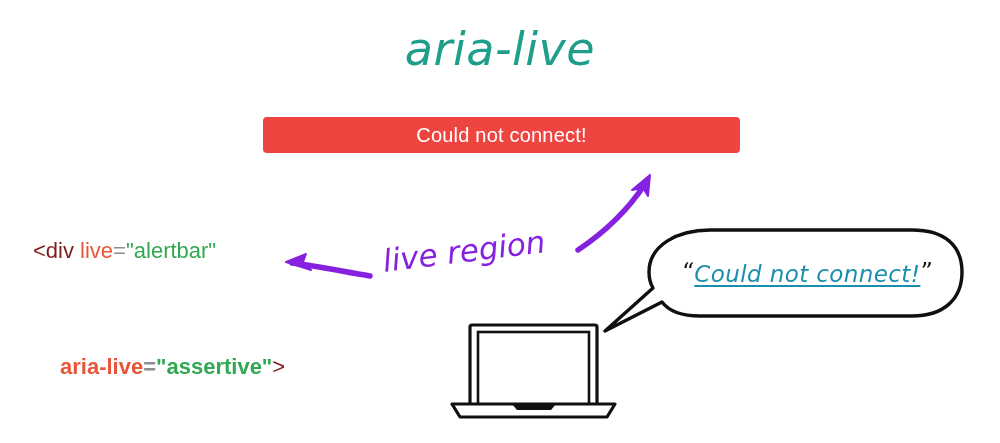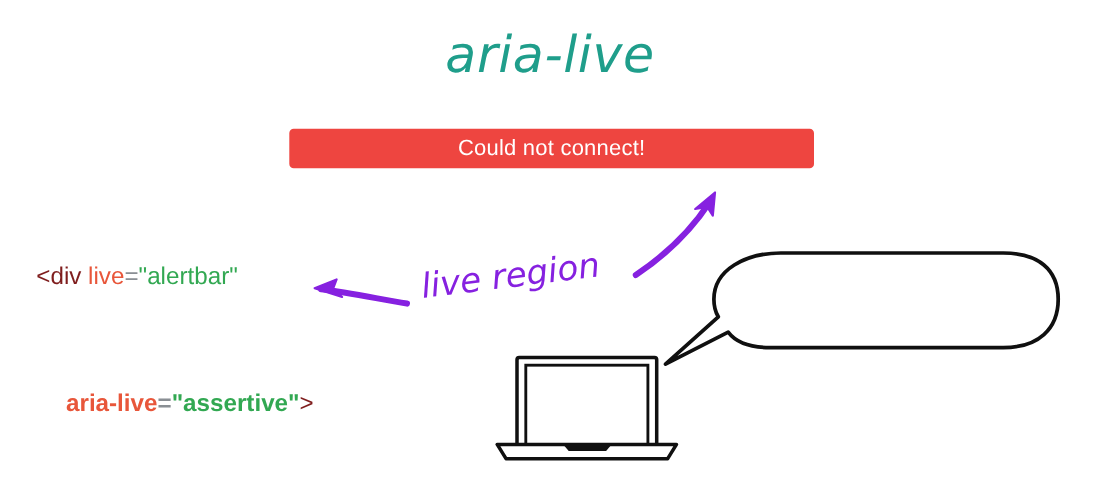--- a/index.html
+++ b/index.html
@@ -178,14 +178,17 @@
       <rect x="478" y="332" width="111" height="74" fill="#ffffff" stroke="#101010" stroke-width="2.6"></rect>
 
       <path d="M 452 404 L 615 404 L 607 417 L 460 417 Z" fill="#ffffff" stroke="#101010" stroke-width="3.2" stroke-linejoin="round"></path>
 
       <path d="M 512 404 L 556 404 L 551 410 L 517 410 Z" fill="#101010"></path>
     </g>
   </svg>
 
   <div id="live-region-label">live region</div>
 
+  <div id="bubble-text">
+    <span class="q">“</span><span class="said">Could not connect!</span><span class="q">”</span>
+  </div>
 
 </div>
 
 </body></html>

